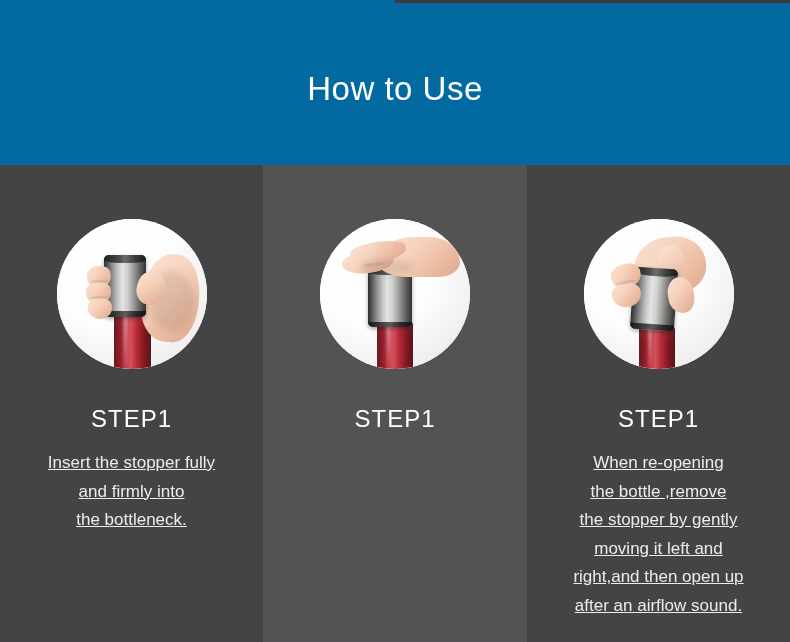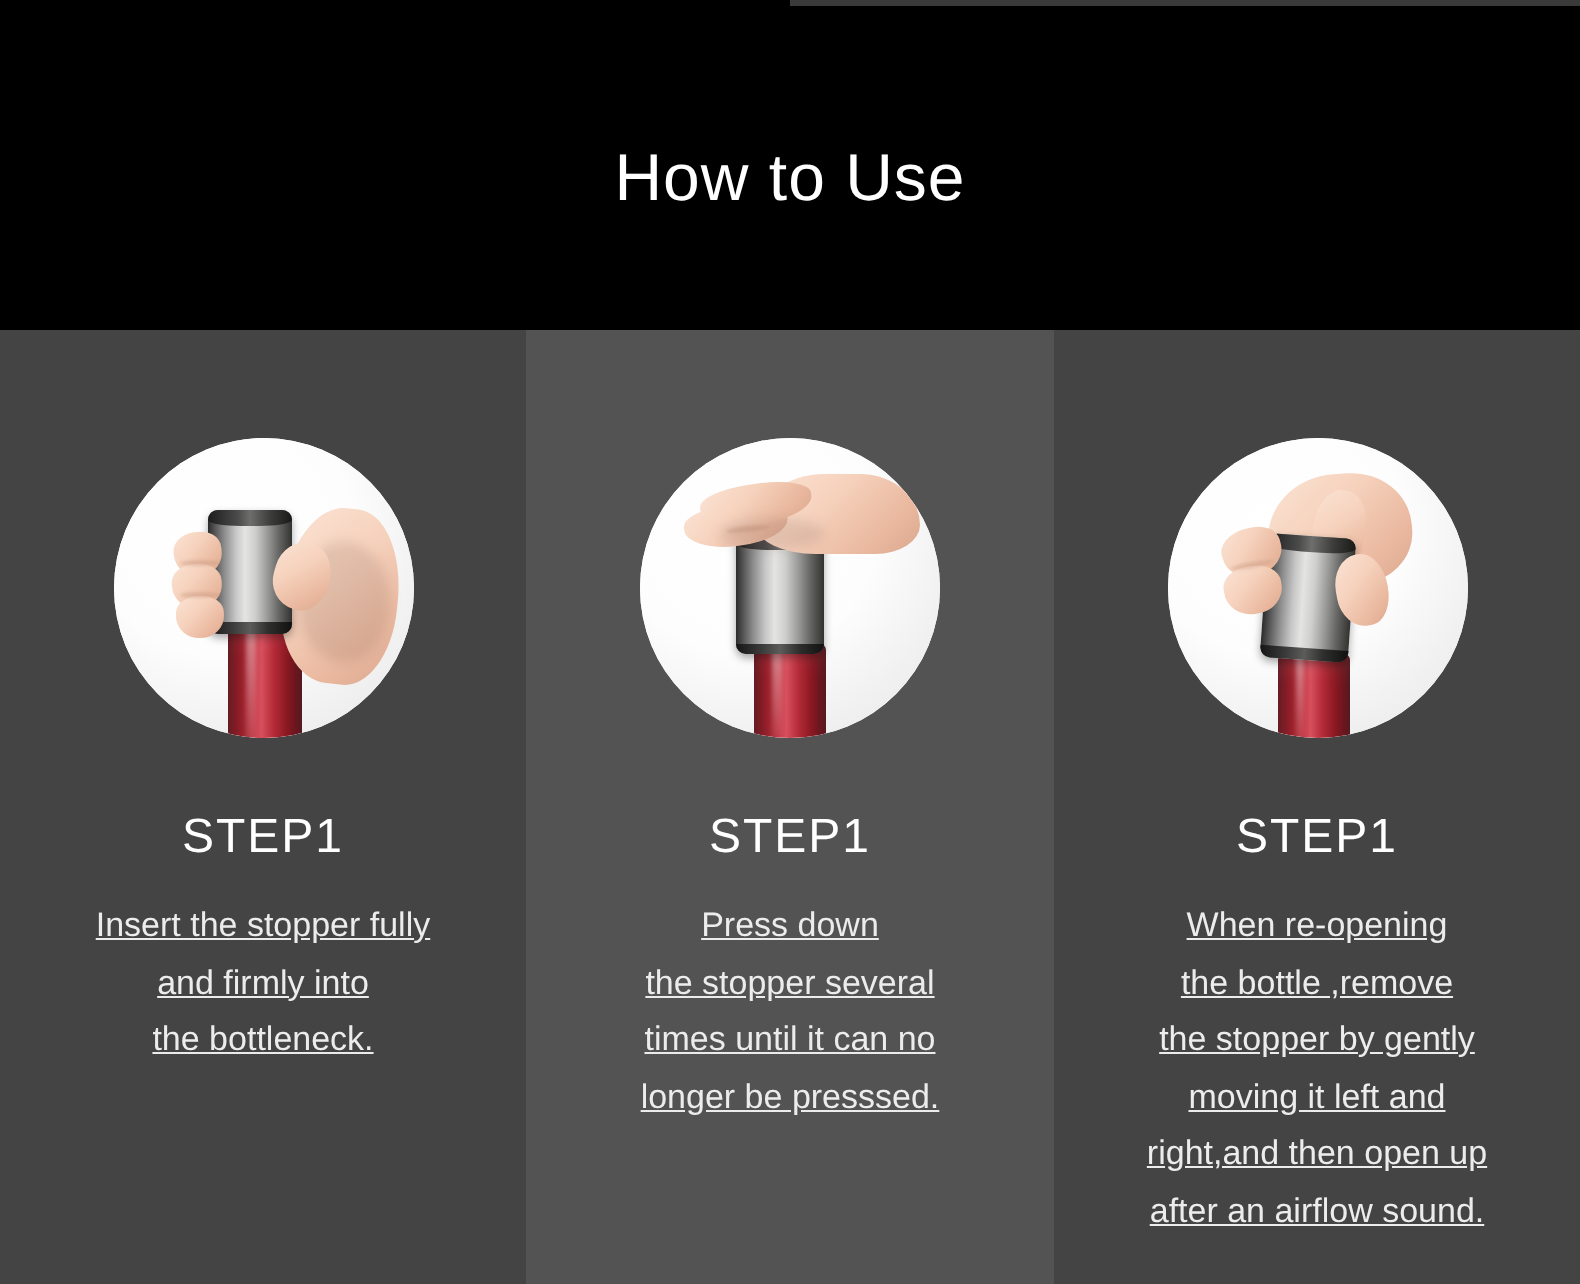--- a/index.html
+++ b/index.html
@@ -22,21 +22,21 @@
     overflow: hidden;
     background: #444444;
   }
 
   
   .header {
     position: absolute;
     left: 0; top: 0;
     width: 790px;
     height: 199px;
-    background: #000000;
+    background: #0369a1;
     overflow: hidden;
   }
   .header-topstrip {
     position: absolute;
     left: 395px; top: 0;
     width: 395px;
     height: 3px;
     background: #3a3a3a;
   }
   .header-title {
@@ -232,24 +232,20 @@
         </div>
 
         <div class="hand" style="left:58px; top:18px; width:82px; height:40px; border-radius:46% 40% 30% 40% / 70% 70% 40% 40%;"></div>
         <div class="finger" style="left:22px; top:33px; width:52px; height:21px; transform:rotate(-7deg);"></div>
         <div class="finger" style="left:30px; top:23px; width:56px; height:20px; transform:rotate(-8deg);"></div>
         <div class="crease" style="left:43px; top:44px; width:22px; height:3px; transform:rotate(-6deg);"></div>
         <div class="shadow-soft" style="left:40px; top:40px; width:52px; height:16px;"></div>
       </div>
 
       <div class="step-title">STEP1</div>
-      <div class="step-body">Press down
-the stopper several
-times until it can no
-longer be presssed.</div>
     </div>
 
     <div class="step s3">
       <div class="photo">
         <div class="bg"></div>
 
         <div class="neck" style="left:55px; top:108px; width:36px; height:44px;"></div>
 
         <div class="hand" style="left:50px; top:18px; width:72px; height:56px; transform:rotate(-4deg);"></div>
         <div class="finger" style="left:72px; top:26px; width:26px; height:46px; transform:rotate(10deg);"></div>

